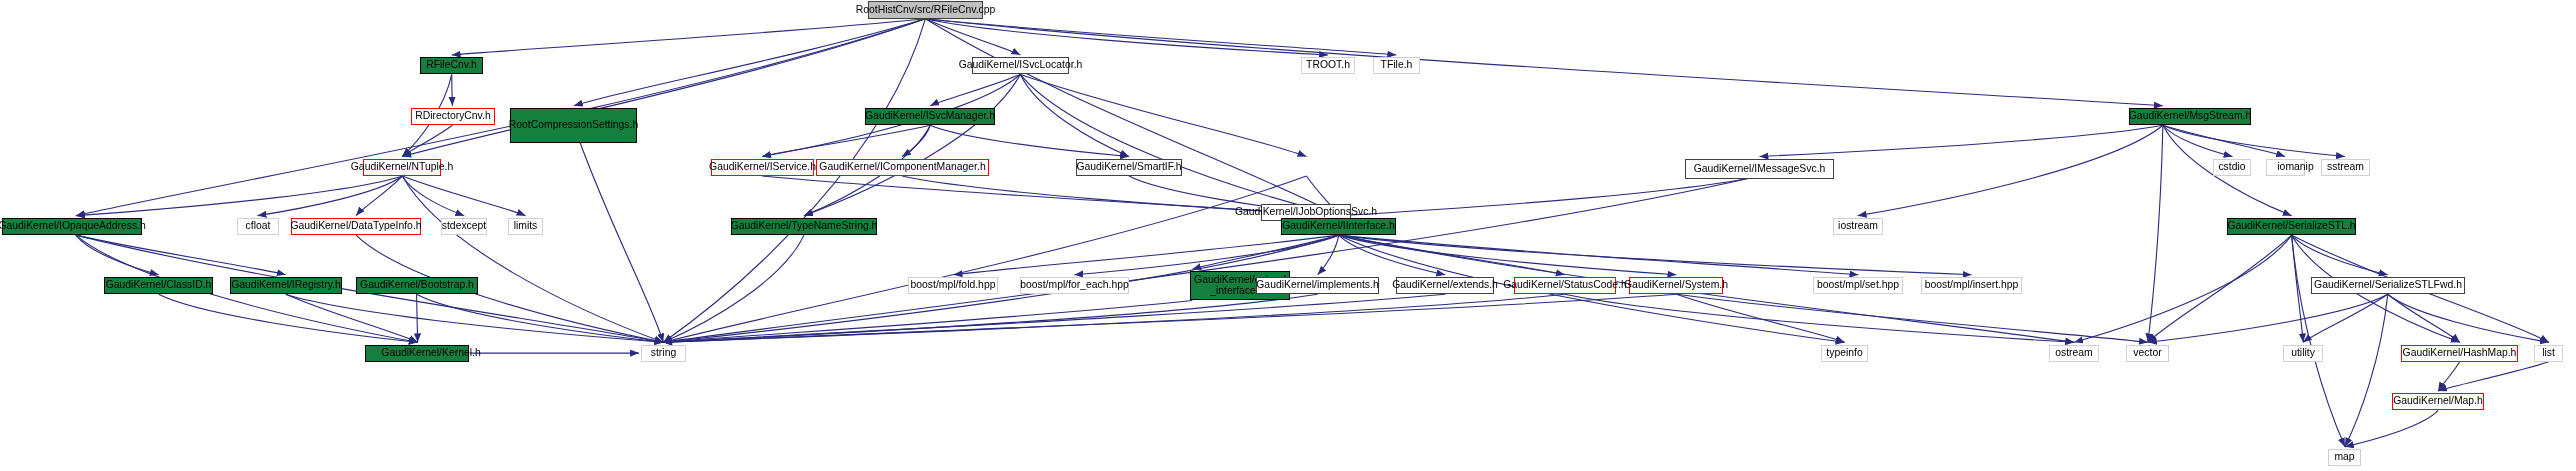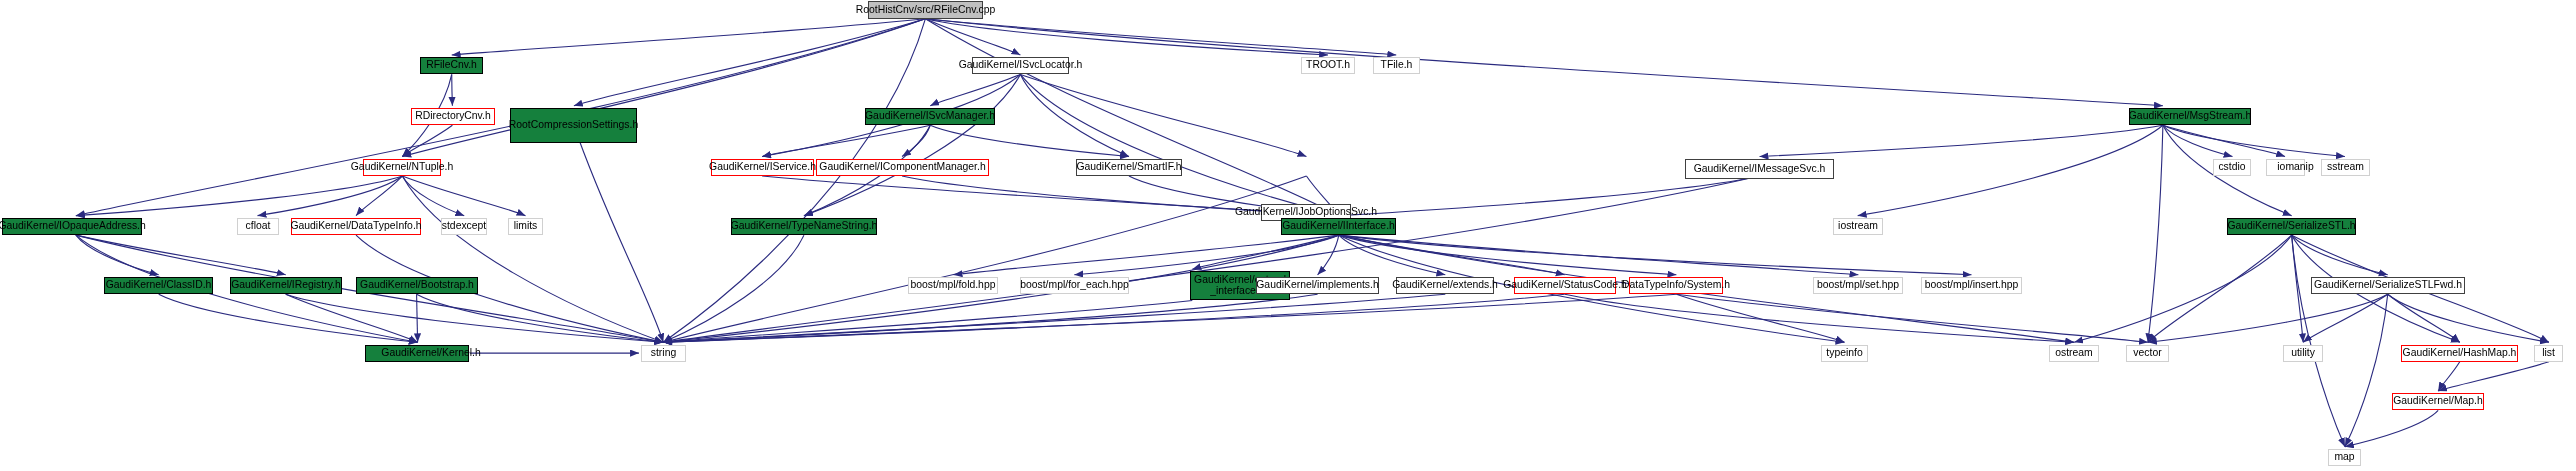--- a/index.html
+++ b/index.html
@@ -150,21 +150,21 @@
       <div class="node n-thin" style="left: 104px; top: 277px; width: 109px; height: 17.4px;">GaudiKernel/ClassID.h</div>
       <div class="node n-thin" style="left: 230px; top: 277px; width: 112px; height: 17.4px;">GaudiKernel/IRegistry.h</div>
       <div class="node n-thin" style="left: 356px; top: 277px; width: 122px; height: 17.4px;">GaudiKernel/Bootstrap.h</div>
       <div class="node n-sys" style="left: 908px; top: 277px; width: 90px; height: 17.4px;">boost/mpl/fold.hpp</div>
       <div class="node n-sys" style="left: 1020px; top: 277px; width: 109px; height: 17.4px;">boost/mpl/for_each.hpp</div>
       <div class="node n-thin" style="left: 1142px; top: 271px; width: 100px; height: 29px; margin-left: 48px;">GaudiKernel/extend
 _interfaces.h</div>
       <div class="node n-dark" style="left: 1256px; top: 277px; width: 123px; height: 17.4px;">GaudiKernel/implements.h</div>
       <div class="node n-dark" style="left: 1396px; top: 277px; width: 98px; height: 17.4px;">GaudiKernel/extends.h</div>
       <div class="node n-red" style="left: 1514px; top: 277px; width: 102px; height: 17.4px;">GaudiKernel/StatusCode.h</div>
-      <div class="node n-red" style="left: 1629px; top: 277px; width: 94px; height: 17.4px;">DataTypeInfo/System.h</div>
+      <div class="node n-red" style="left: 1629px; top: 277px; width: 94px; height: 17.4px;">GaudiKernel/System.h</div>
       <div class="node n-sys" style="left: 1813px; top: 277px; width: 90px; height: 17.4px;">boost/mpl/set.hpp</div>
       <div class="node n-sys" style="left: 1921px; top: 277px; width: 101px; height: 17.4px;">boost/mpl/insert.hpp</div>
       <div class="node n-dark" style="left: 2311px; top: 277px; width: 154px; height: 17.4px;">GaudiKernel/SerializeSTLFwd.h</div>
       <div class="node n-thin" style="left: 365px; top: 345px; width: 104px; height: 17.4px; padding-left: 28px;">GaudiKernel/Kernel.h</div>
       <div class="node n-sys" style="left: 641px; top: 345px; width: 45px; height: 17.4px;">string</div>
       <div class="node n-sys" style="left: 1821px; top: 345px; width: 47px; height: 17.4px;">typeinfo</div>
       <div class="node n-sys" style="left: 2049px; top: 345px; width: 50px; height: 17.4px;">ostream</div>
       <div class="node n-sys" style="left: 2126px; top: 345px; width: 43px; height: 17.4px;">vector</div>
       <div class="node n-sys" style="left: 2283px; top: 345px; width: 40px; height: 17.4px;">utility</div>
       <div class="node n-red" style="left: 2401px; top: 345px; width: 117px; height: 17.4px;">GaudiKernel/HashMap.h</div>

